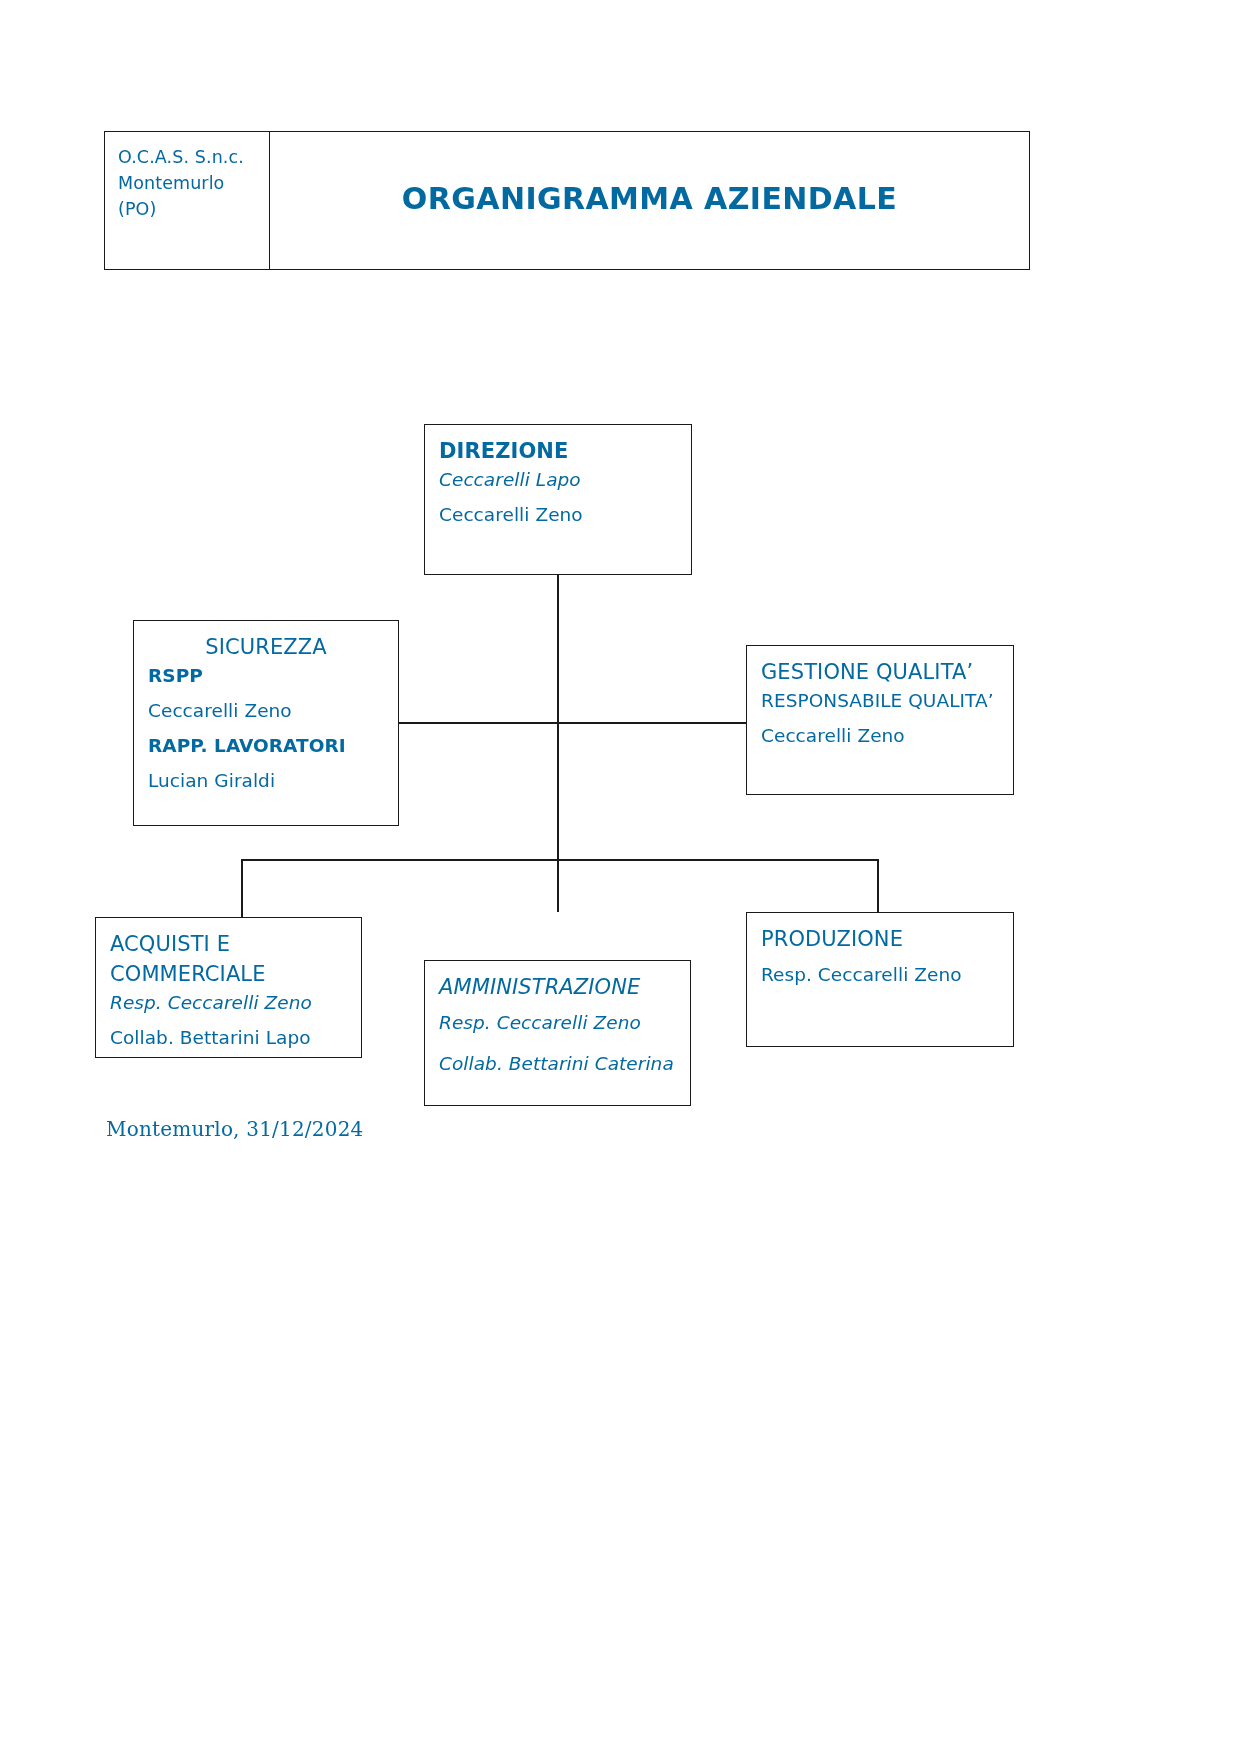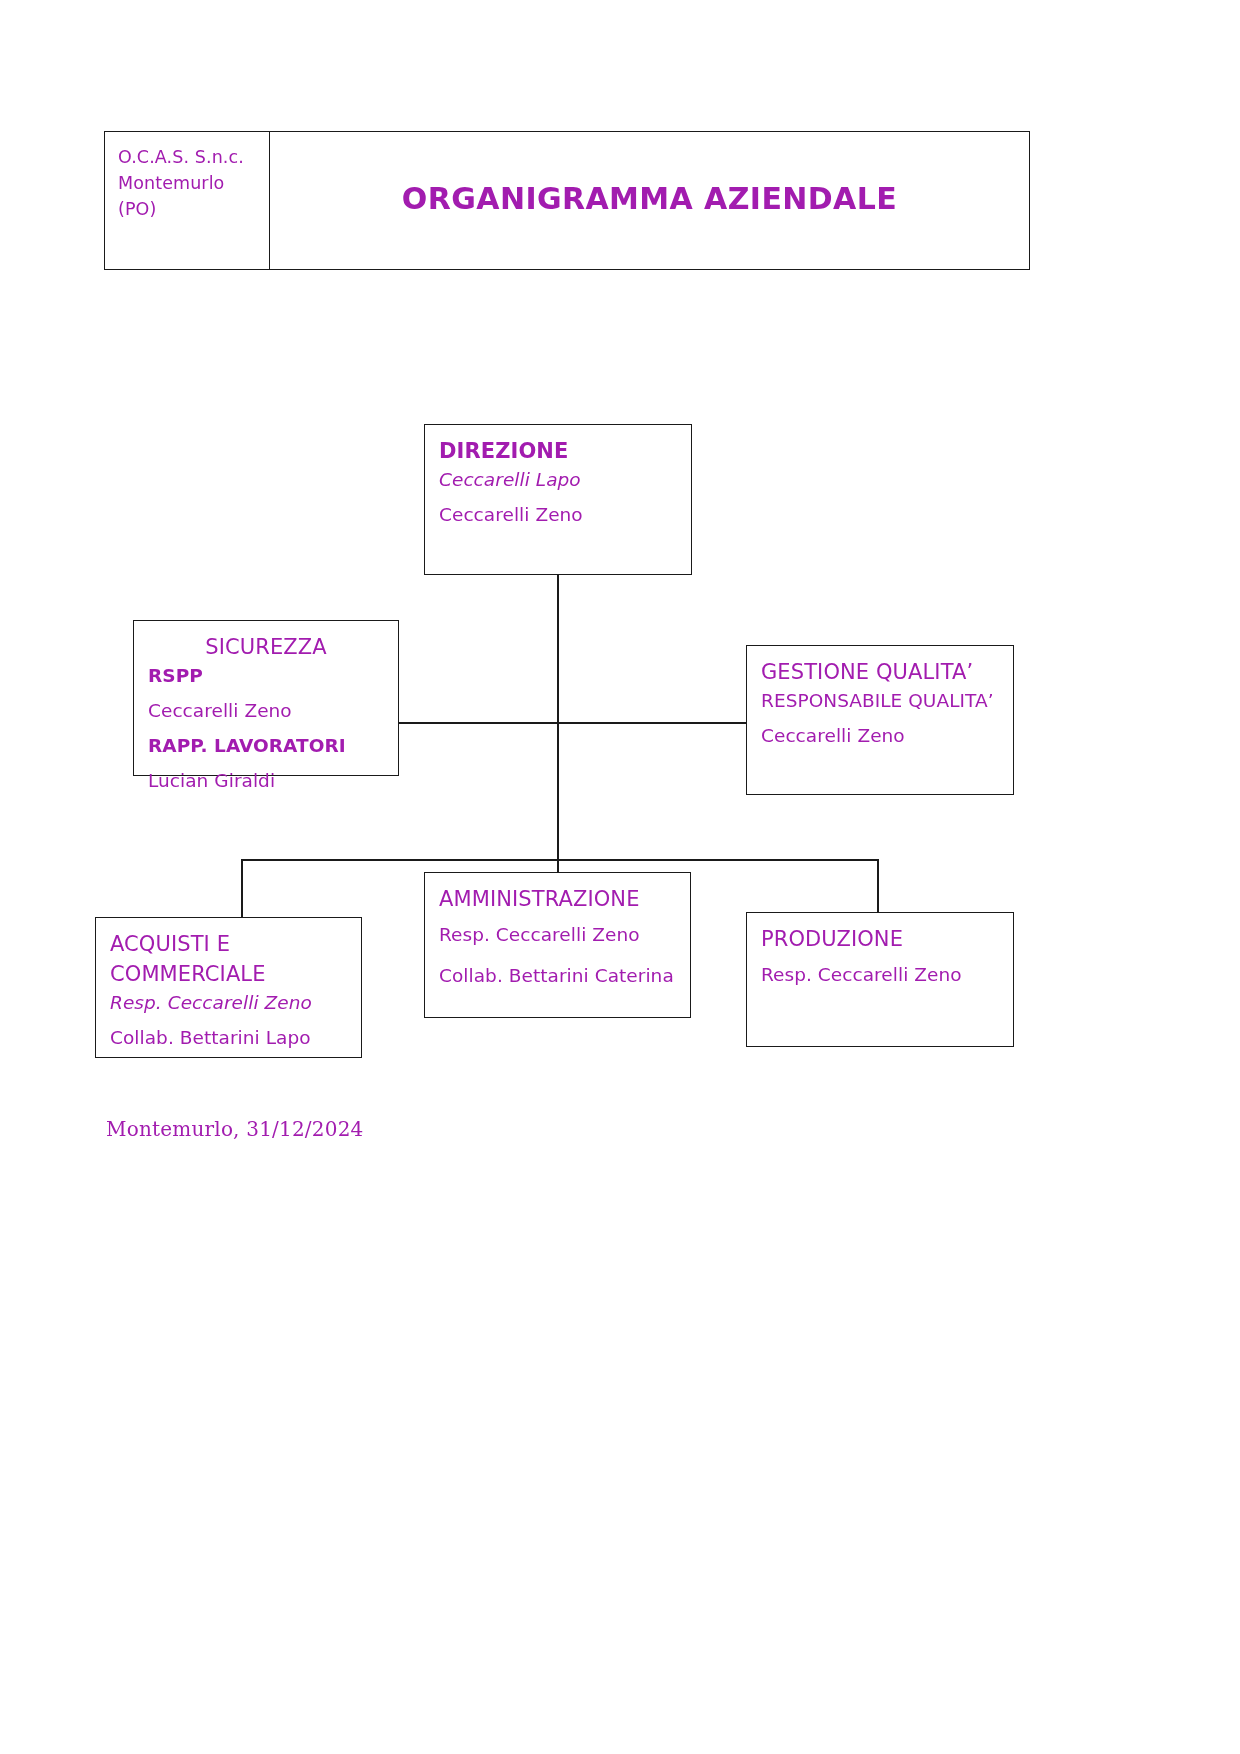--- a/index.html
+++ b/index.html
@@ -6,21 +6,21 @@
     margin: 0;
     padding: 0;
     background: #ffffff;
   }
   .page {
     position: relative;
     width: 1240px;
     height: 1754px;
     background: #ffffff;
     font-family: "DejaVu Sans", "Liberation Sans", sans-serif;
-    color: #a21caf;
+    color: #0369a1;
     overflow: hidden;
   }
 
   
   .header-table {
     position: absolute;
     left: 104px;
     top: 131px;
     width: 926px;
     height: 139px;
@@ -77,24 +77,24 @@
     line-height: 28px;
     letter-spacing: 0.05px;
   }
   .n-line.italic { font-style: italic; }
   .n-line.bold { font-weight: bold; }
   .gap-sm { margin-top: 7px; }
   .gap-md { margin-top: 13px; }
 
   
   #node-direzione        { left: 424px; top: 424px;  width: 268px; height: 151px; }
-  #node-sicurezza        { left: 133px; top: 620px;  width: 266px; height: 156px; }
+  #node-sicurezza        { left: 133px; top: 620px;  width: 266px; height: 206px; }
   #node-qualita          { left: 746px; top: 645px;  width: 268px; height: 150px; }
   #node-acquisti         { left: 95px; top: 917px;  width: 267px; height: 141px; }
-  #node-amministrazione  { left: 424px; top: 872px;  width: 267px; height: 146px; }
+  #node-amministrazione  { left: 424px; top: 960px;  width: 267px; height: 146px; font-style: italic; }
   #node-produzione       { left: 746px; top: 912px;  width: 268px; height: 135px; }
 
   
   .conn {
     position: absolute;
     background: #1a1a1a;
     z-index: 1;
   }
   .v { width: 1.7px; }
   .h { height: 1.7px; }

